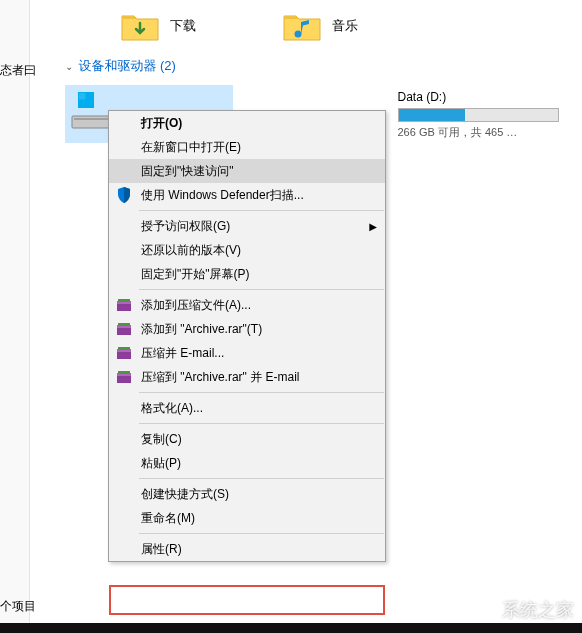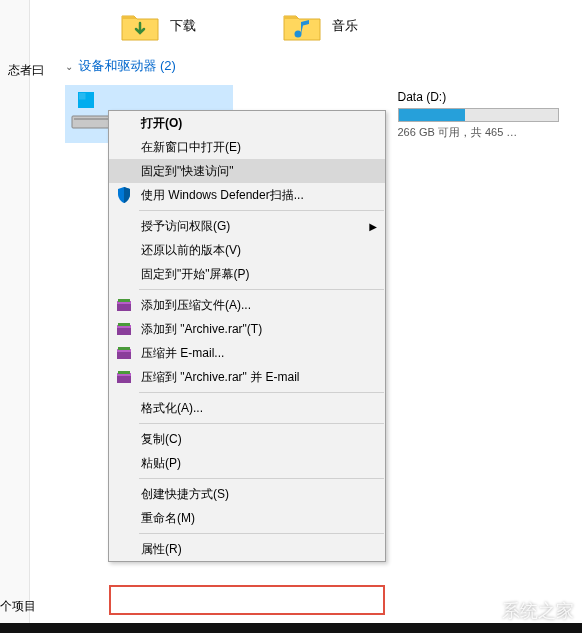--- a/index.html
+++ b/index.html
@@ -96,21 +96,21 @@
       position: absolute;
       left: 0;
       top: 0;
       width: 30px;
       height: 100%;
       background: #f9f9f9;
       border-right: 1px solid #e5e5e5;
     }
     .left-label {
       position: absolute;
-      left: 8px;
+      left: 0;
       top: 62px;
       font-size: 12px;
       white-space: nowrap;
     }
     .bottom-label {
       position: absolute;
       left: 0;
       bottom: 18px;
       font-size: 12px;
     }
@@ -166,21 +166,20 @@
     .watermark {
       position: absolute;
       right: 8px;
       bottom: 10px;
       color: rgba(255,255,255,0.85);
       font-size: 18px;
       display: flex;
       align-items: center;
       gap: 6px;
       text-shadow: 0 0 3px rgba(0,0,0,0.4);
-      flex-direction: column;
     }
     .wm-logo {
       width: 30px; height: 26px;
     }
     .bottom-bar {
       position: absolute;
       left: 0; right: 0; bottom: 0;
       height: 10px;
       background: #111;
     }

